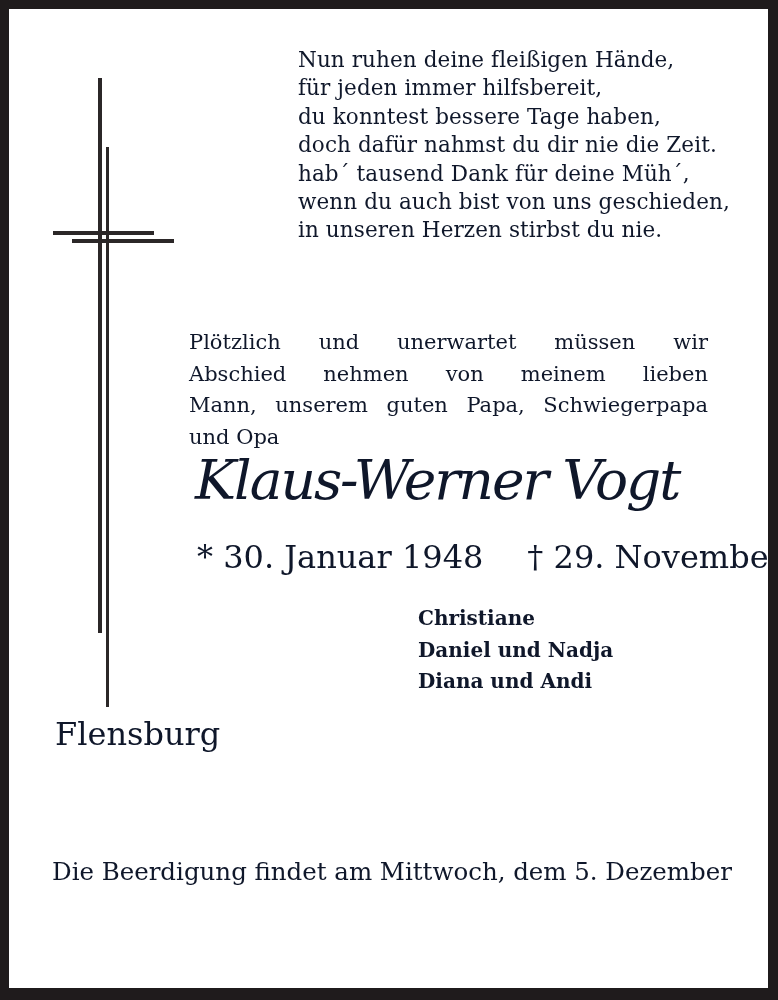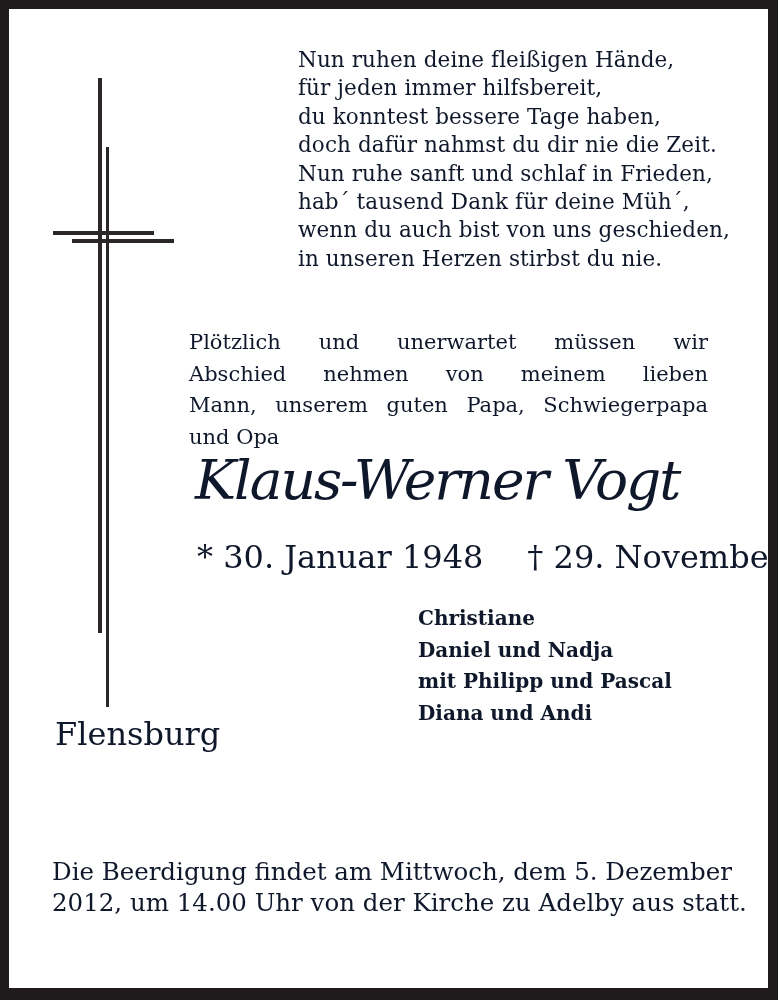--- a/index.html
+++ b/index.html
@@ -96,21 +96,20 @@
     <div class="cross-line cross-v2"></div>
     <div class="cross-line cross-h1"></div>
     <div class="cross-line cross-h2"></div>
   </div>
 
   <div class="abs poem">
     <div>Nun ruhen deine fleißigen Hände,</div>
     <div>für jeden immer hilfsbereit,</div>
     <div>du konntest bessere Tage haben,</div>
     <div>doch dafür nahmst du dir nie die Zeit.</div>
-    <div>Nun ruhe sanft und schlaf in Frieden,</div>
     <div>hab´ tausend Dank für deine Müh´,</div>
     <div>wenn du auch bist von uns geschieden,</div>
     <div>in unseren Herzen stirbst du nie.</div>
   </div>
 
   <div class="abs announcement">
     <div data-justify="true">
         <span>Plötzlich</span>
         <span>und</span>
         <span>unerwartet</span>
@@ -137,33 +136,31 @@
   <div class="abs deceased-name">Klaus-Werner Vogt</div>
 
   <div class="abs dates-row">
     <span>* 30. Januar 1948</span>
     <span>† 29. November 2012</span>
   </div>
 
   <div class="abs mourners">
     <div>Christiane</div>
     <div>Daniel und Nadja</div>
-    <div>mit Philipp und Pascal</div>
     <div>Diana und Andi</div>
   </div>
 
   <div class="abs place">Flensburg</div>
 
   <div class="abs funeral">
     <div data-justify="true">
         <span>Die</span>
         <span>Beerdigung</span>
         <span>findet</span>
         <span>am</span>
         <span>Mittwoch,</span>
         <span>dem</span>
         <span>5.</span>
         <span>Dezember</span>
       </div>
-    <div class="plain">2012, um 14.00 Uhr von der Kirche zu Adelby aus statt.</div>
   </div>
 
 </div>
 
 </body></html>

